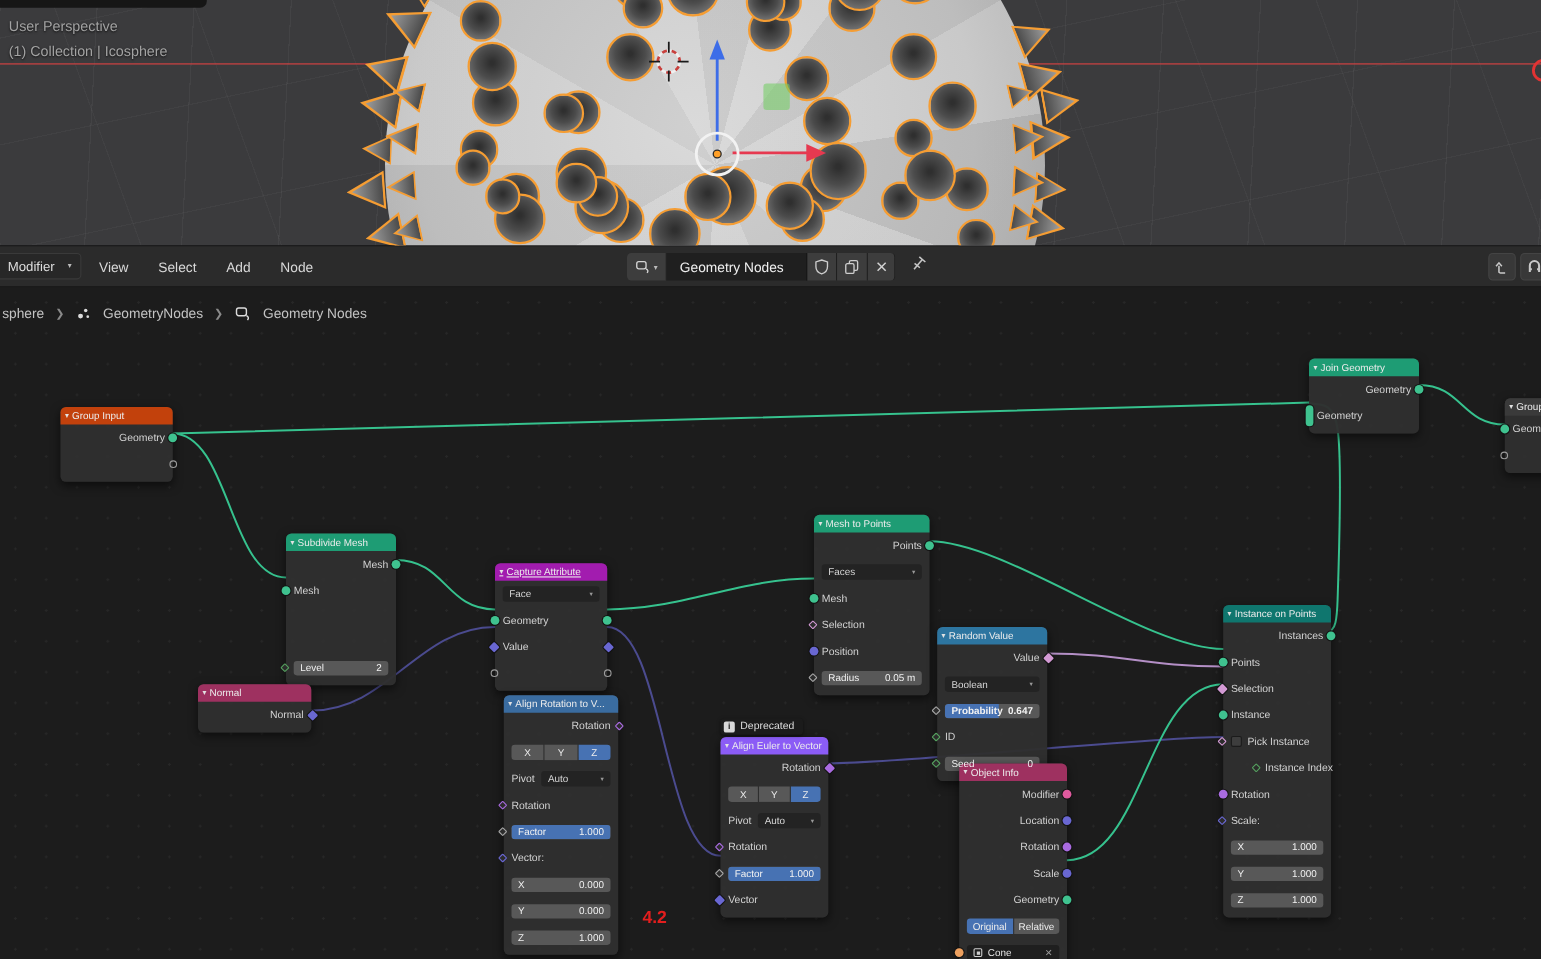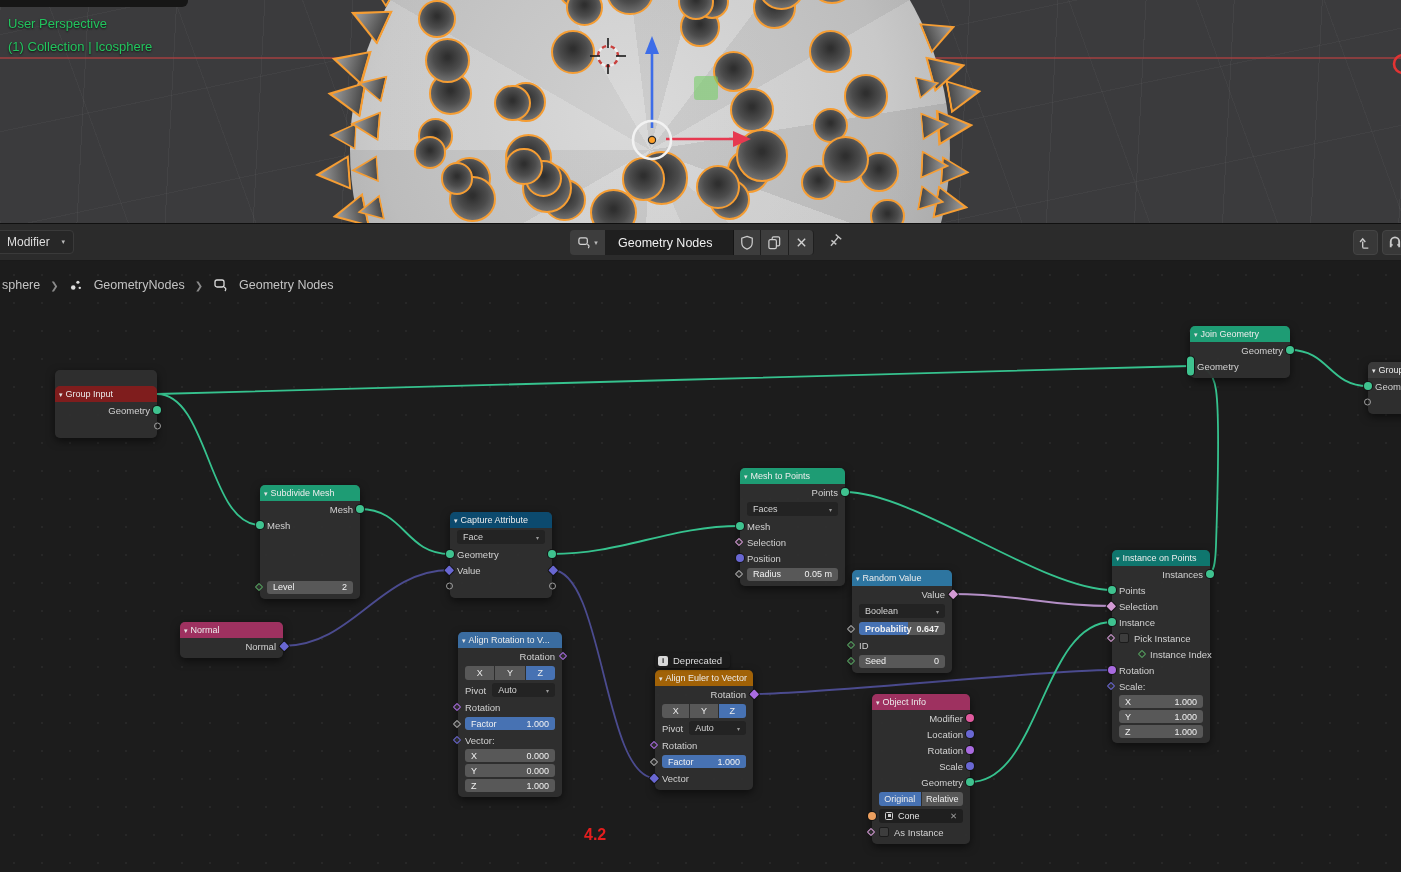--- a/index.html
+++ b/index.html
@@ -24,21 +24,21 @@
         rgba(255,255,255,.04) 195deg 225deg, rgba(0,0,0,.05) 225deg 255deg, rgba(255,255,255,.05) 255deg 285deg,
         rgba(0,0,0,.04) 285deg 315deg, rgba(255,255,255,.05) 315deg 338deg, rgba(0,0,0,.05) 338deg 360deg),
       radial-gradient(circle at 47% 44%, #d8d8d8 0%, #c7c7c7 55%, #b0b0b0 82%, #949494 100%);
   }
   .cone { position:absolute; border-radius:50%; border:2px solid #f59d33;
     background:radial-gradient(circle at 50% 42%, #2f2f2f 6%, #4c4c4c 45%, #7f7f7f 88%, #8a8a8a 100%); }
   .triw { position:absolute; }
   .triw .t-out { position:absolute; inset:0; background:#f59d33; clip-path:polygon(50% 0%,100% 100%,0% 100%); }
   .triw .t-in  { position:absolute; left:9%; top:14%; width:82%; height:80%;
     background:linear-gradient(180deg,#9d9d9d,#4a4a4a); clip-path:polygon(50% 0%,100% 100%,0% 100%); }
-  .vp-text { position:absolute; left:8px; top:12px; z-index:9; color:#22c55e; font-size:13px;
+  .vp-text { position:absolute; left:8px; top:12px; z-index:9; color:#a3a3a3; font-size:13px;
     text-shadow:0 1px 2px rgba(0,0,0,.8); line-height:23px; }
   .panel-remnant { position:absolute; left:0; top:0; width:188px; height:7px; background:#161616;
     border-radius:0 0 6px 0; z-index:10; }
 
   
   .editor-header { position:absolute; left:0; top:224px; width:1401px; height:37px; background:#2b2b2b;
     border-bottom:1px solid #1a1a1a; z-index:5; }
   .eh-dd { position:absolute; left:-38px; top:6px; width:112px; height:24px; background:#272727;
     border:1px solid #3a3a3a; border-radius:4px; display:flex; align-items:center;
     padding:0 8px 0 44px; color:#dedede; font-size:12px; justify-content:space-between; }
@@ -65,21 +65,21 @@
     gap:10px; z-index:4; color:#c3c3c3; font-size:12.5px; }
   .bc-sep { color:#8a8a8a; font-size:10px; }
   #wires { position:absolute; inset:0; width:1401px; height:872px; z-index:2; pointer-events:none; }
   #nodes { position:absolute; inset:0; z-index:3; }
 
   .node { position:absolute; background:rgba(48,48,48,.97); border-radius:5px; padding-bottom:4px;
     box-shadow:0 3px 9px rgba(0,0,0,.55); }
   .node-header { height:16px; border-radius:5px 5px 0 0; display:flex; align-items:center; gap:3px;
     padding:0 6px 0 4px; font-size:9px; color:#ececec; white-space:nowrap; }
   .hchev { font-size:7px; color:#e2e2e2; line-height:1; }
-  .row { position:relative; display:flex; align-items:center; padding:1px 7px; font-size:9.5px;
+  .row { position:relative; display:flex; align-items:center; padding:12px 7px; font-size:9.5px;
     color:#d2d2d2; white-space:nowrap; }
   .row.r-out { justify-content:flex-end; }
   .socket { position:absolute; top:50%; width:8px; height:8px; border-radius:50%;
     transform:translateY(-50%); box-shadow:0 0 0 1px rgba(18,18,18,.9); }
   .socket.sl { left:-4px; } .socket.sr { right:-4px; }
   .socket.dia { width:6.5px; height:6.5px; border-radius:1px; transform:translateY(-50%) rotate(45deg); }
   .socket.dia.un { width:6px; height:6px; background:#2c2c2c !important; box-shadow:none; }
   .socket.virt { background:transparent; border:1.2px solid #9c9c9c; box-shadow:none;
     width:7px; height:7px; }
   .socket.multi { height:19px; width:7px; border-radius:3.5px; }
@@ -292,20 +292,26 @@
       <div>(1) Collection | Icosphere</div>
     </div>
     <div class="panel-remnant"></div>
   </div>
 
   <div class="editor-header">
     <div class="eh-dd">
       <span>Modifier</span>
       <span class="chev-sm">▾</span>
     </div>
+    <div class="menu-row">
+      <span class="menu-item">View</span>
+      <span class="menu-item">Select</span>
+      <span class="menu-item">Add</span>
+      <span class="menu-item">Node</span>
+    </div>
     <div class="name-cluster">
       <div class="ncl-btn ncl-first">
         <svg width="15" height="15" viewBox="0 0 16 16">
           <rect x="2" y="3" width="9" height="7" rx="2" fill="none" stroke="#d5d5d5" stroke-width="1.3"></rect>
           <path d="M11 10 q3 1.5 1 4" fill="none" stroke="#d5d5d5" stroke-width="1.3"></path>
         </svg>
         <span class="chev-sm">▾</span>
       </div>
       <div class="ncl-name">
         <span>Geometry Nodes</span>
@@ -384,21 +390,21 @@
       <path d="M283,646 C353,646 380,570 450,570" fill="none" stroke="#4b4b8f" stroke-width="1.8" stroke-linecap="round"></path>
       <path d="M845,492 C915,492 1042,590 1112,590" fill="none" stroke="#36c28e" stroke-width="1.8" stroke-linecap="round"></path>
       <path d="M952,594 C1022,594 1042,606 1112,606" fill="none" stroke="#b48fc6" stroke-width="1.8" stroke-linecap="round"></path>
       <path d="M753,694 C823,694 1042,670 1112,670" fill="none" stroke="#4b4b8f" stroke-width="1.8" stroke-linecap="round"></path>
       <path d="M970,782 C1040,782 1042,622 1112,622" fill="none" stroke="#36c28e" stroke-width="1.8" stroke-linecap="round"></path>
       <path d="M1210,574 C1211,569.1666666666666 1215,575.6666666666666 1216,545 C1217,514.3333333333334 1220.3333333333333,419.8333333333333 1216,390 C1211.6666666666667,360.1666666666667 1194.3333333333333,370 1190,366" fill="none" stroke="#36c28e" stroke-width="1.8" stroke-linecap="round"></path>
       <path d="M1290,350 C1329,350 1329,386 1368,386" fill="none" stroke="#36c28e" stroke-width="1.8" stroke-linecap="round"></path>
     </svg>
   <div id="nodes">
       <div class="node" style="left: 55px; top: 370px; width: 102px;">
-        <div class="node-header" style="background: #7f1d1d; margin-top: 16px;">
+        <div class="node-header" style="background: #c2410c;">
           <span class="hchev">▾</span>
           <span>Group Input</span>
         </div>
         <div class="row r-out" style="height: 16px;">
           <span>Geometry</span>
           <span class="socket sr" style="background: rgb(63, 194, 143);"></span>
         </div>
         <div class="row r-out" style="height: 16px;">
           <span class="socket sr virt"></span>
         </div>
@@ -418,21 +424,21 @@
         </div>
         <div class="row" style="height: 16px; margin-top: 46px;">
           <span class="socket sl dia un" style="border: 1.5px solid rgb(85, 161, 95);"></span>
           <div class="pill">
             <span>Level</span>
             <span>2</span>
           </div>
         </div>
       </div>
       <div class="node" style="left: 450px; top: 512px; width: 102px;">
-        <div class="node-header" style="background: #0c4a6e;">
+        <div class="node-header" style="background: #a21caf; text-decoration: underline;">
           <span class="hchev">▾</span>
           <span>Capture Attribute</span>
         </div>
         <div class="row" style="height: 18px;">
           <div class="dd">
             <span>Face</span>
             <span class="dchev">▾</span>
           </div>
         </div>
         <div class="row" style="height: 16px;">
@@ -586,21 +592,21 @@
             <span>Seed</span>
             <span>0</span>
           </div>
         </div>
       </div>
       <div class="node" style="left: 655px; top: 670px; width: 98px;">
         <div class="badge">
           <div class="binfo">i</div>
           <span>Deprecated</span>
         </div>
-        <div class="node-header" style="background: #a16207;">
+        <div class="node-header" style="background: #8b5cf6;">
           <span class="hchev">▾</span>
           <span>Align Euler to Vector</span>
         </div>
         <div class="row r-out" style="height: 16px;">
           <span>Rotation</span>
           <span class="socket sr dia" style="background: rgb(169, 107, 224);"></span>
         </div>
         <div class="row" style="height: 17px;">
           <div class="seg">
             <div class="sbtn">X</div>

